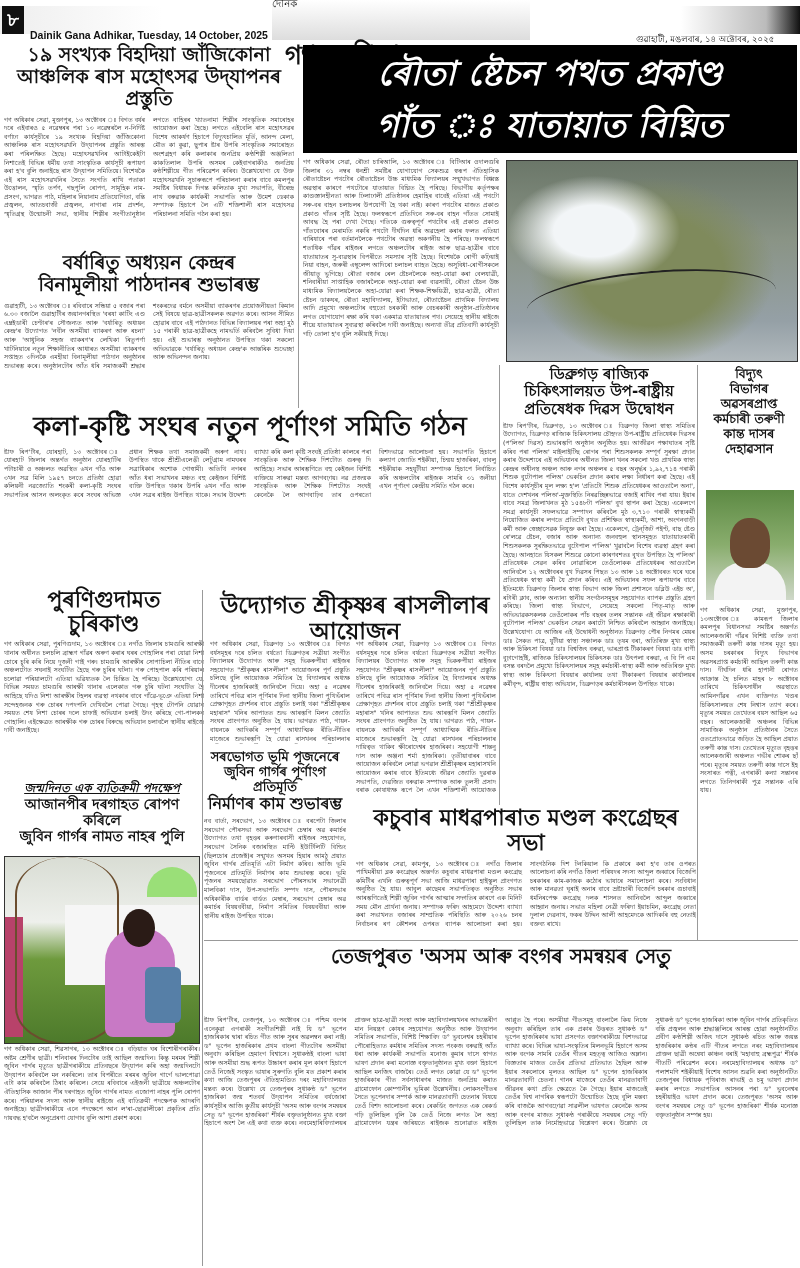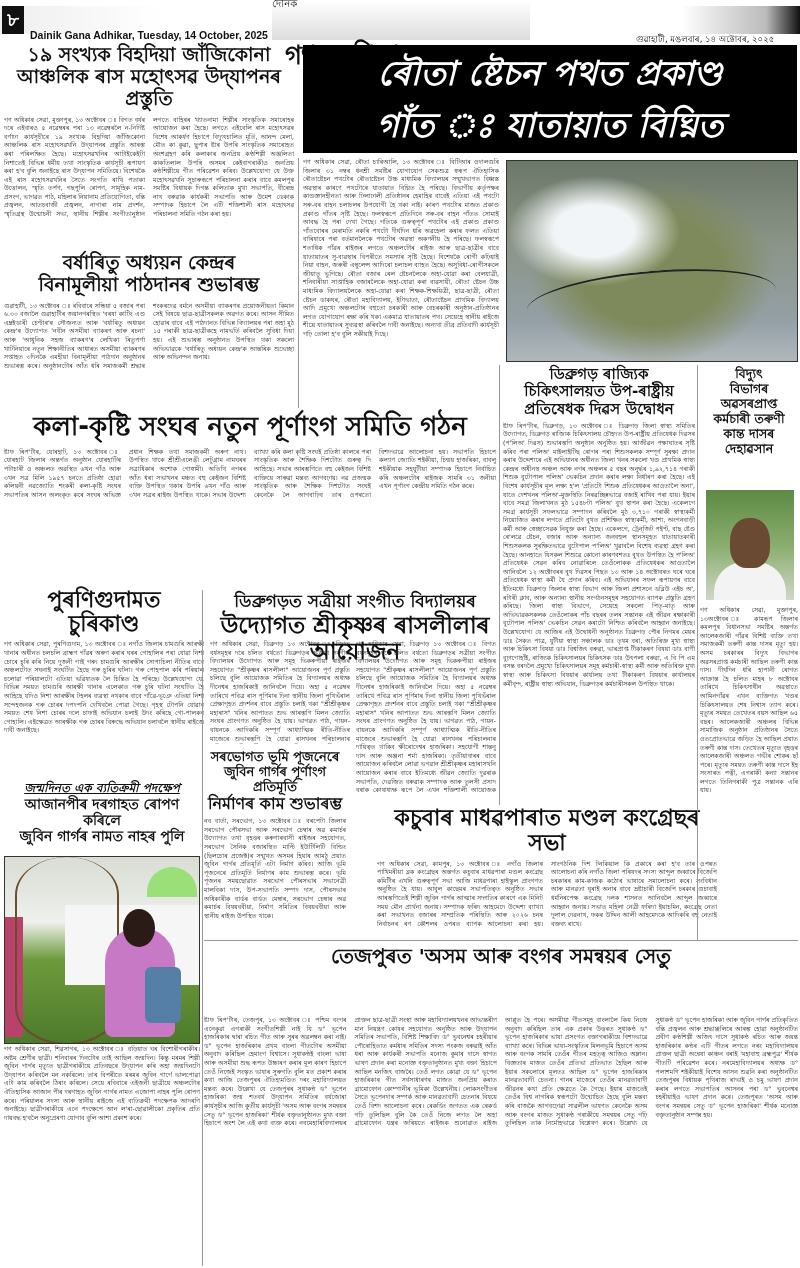--- a/index.html
+++ b/index.html
@@ -108,34 +108,33 @@
 </div>
 <div class="abs body-txt" style="left:700px;top:606px;width:98px;height:330px;">গণ অধিকাৰ সেৱা, মুক্তাপুৰ, ১৩অক্টোবৰ ঃ কামৰূপ জিলাৰ কমলপুৰ বিধানসভা সমষ্টিৰ অন্তৰ্গত আলেকজাৰী গাঁৱৰ বিশিষ্ট ব্যক্তি তথা সমাজকৰ্মী তৰুণী কান্ত দাসৰ মৃত্যু হয়। অসম চৰকাৰৰ বিদ্যুৎ বিভাগৰ অৱসৰপ্ৰাপ্ত কৰ্মচাৰী আছিল তৰুণী কান্ত দাস। দীৰ্ঘদিন ধৰি হাপানী ৰোগত আক্ৰান্ত হৈ চলিত মাহৰ ৮ অক্টোবৰ তাৰিখে চিকিৎসাধীন অৱস্থাতে আমিনগাঁৱৰ এখন ব্যক্তিগত খণ্ডৰ চিকিৎসালয়ত শেষ নিশ্বাস ত্যাগ কৰে। মৃত্যুৰ সময়ত তেখেতৰ বয়স আছিল ৬৫ বছৰ। আলেকজাৰী অঞ্চলৰ বিভিন্ন সামাজিক অনুষ্ঠান প্ৰতিষ্ঠানৰ সৈতে ওতপ্ৰোতভাৱে জড়িত হৈ আছিল প্ৰয়াত তৰুণী কান্ত দাস। তেখেতৰ মৃত্যুত বৃহত্তৰ আলেকজাৰী অঞ্চলত গভীৰ শোকৰ ছাঁ পৰে। মৃত্যুৰ সময়ত তৰুণী কান্ত দাসে ইহ সংসাৰত পত্নী, এগৰাকী কন্যা সন্তানৰ লগতে তিনিগৰাকী পুত্ৰ সন্তানক এৰি যায়।</div>
 
 <div class="abs" style="left:4px;top:588px;width:200px;">
   <h2 class="hl" style="font-size:22px;line-height:1.1;">পুৰণিগুদামত</h2>
   <h2 class="hl" style="font-size:22px;line-height:1.1;">চুৰিকাণ্ড</h2>
   <div class="body-txt" style="height:120px;margin-top:4px;">গণ অধিকাৰ সেৱা, পুৰণিগুদাম, ১৩ অক্টোবৰ ঃ নগাঁও জিলাৰ চামগুৰি আৰক্ষী থানাৰ অধীনত চলচলি ব্ৰাহ্মণ গাঁৱৰ অৰুণ কৰাৰ ঘৰৰ গোহালিৰ পৰা যোৱা নিশা চোৰে চুৰি কৰি নিয়ে দুজনী গাই গৰু। চামগুৰি আৰক্ষীৰ সোপাচিলা নীতিৰ বাবে অঞ্চলটোত সঘনাই সংঘটিত হৈছে গৰু চুৰিৰ ঘটনা। গৰু পোহপাল কৰি পৰিয়াল চলোৱা পৰিয়ালটো এতিয়া ভৱিষ্যতক লৈ চিন্তিত হৈ পৰিছে। উল্লেখযোগ্য যে, বিভিন্ন সময়ত চামগুৰি আৰক্ষী থানাৰ এলেকাত গৰু চুৰি ঘটনা সংঘটিত হৈ আহিছে যদিও নিশা আৰক্ষীৰ টহলৰ ব্যৱস্থা নথকাৰ বাবে গাঁৱে-ভূঞে এতিয়া নিশা সন্দেহজনক গৰু চোৰৰ দপদপনি দেখিবলৈ পোৱা গৈছে। গৃহস্থ টোপনি যোৱাৰ সময়ত শেষ নিশা চোৰৰ দলে চাফাই অভিযান চলাই উদং কৰিছে গো-পালকৰ গোহালি। এইক্ষেত্ৰত আৰক্ষীক গৰু চোৰৰ বিৰুদ্ধে অভিযান চলাবলৈ স্থানীয় ৰাইজে দাবী জনাইছে।</div>
 </div>
 
 <div class="abs" style="left:210px;top:592px;width:290px;">
-  <h2 class="hl" style="font-size:17px;">ডিব্ৰুগড়ত সত্ৰীয়া সংগীত বিদ্যালয়ৰ</h2>
   <h2 class="hl" style="font-size:23px;">উদ্যোগত শ্ৰীকৃষ্ণৰ ৰাসলীলাৰ আয়োজন</h2>
 </div>
 <div class="abs body-txt" style="left:210px;top:640px;width:140px;height:104px;">গণ অধিকাৰ সেৱা, ডিব্ৰুগড় ১৩ অক্টোবৰ ঃ বিগত বৰ্ষসমূহৰ দৰে চলিত বৰ্ষতো ডিব্ৰুগড়ৰ সত্ৰীয়া সংগীত বিদ্যালয়ৰ উদ্যোগত আৰু সমূহ ভিকৰুপীয়া ৰাইজৰ সহযোগত "শ্ৰীকৃষ্ণৰ ৰাসলীলা" আয়োজনৰ পূৰ্ণ প্ৰস্তুতি চলিছে বুলি আয়োজক সমিতিৰ হৈ বিদ্যালয়ৰ অধ্যক্ষ দীনেশ্বৰ হাজৰিকাই জানিবলৈ দিয়ে। অহা ৫ নৱেম্বৰ তাৰিখে পবিত্ৰ ৰাস পূৰ্ণিমাৰ দিনা স্থানীয় জিলা পুথিভঁৰাল প্ৰেক্ষাগৃহত প্ৰদৰ্শনৰ বাবে প্ৰস্তুতি চলাই থকা "শ্ৰীশ্ৰীকৃষ্ণৰ মহাৰাস" খনিৰ আপাতত শুভ আৰম্ভণি মিলন জ্যোতি সংঘৰ প্ৰাংগণত অনুষ্ঠিত হৈ যায়। ভাগৱত পাঠ, গায়ন-বায়নকে আদিকৰি সম্পূৰ্ণ আধ্যাত্মিক ৰীতি-নীতিৰ মাজেৰে শুভাৰম্ভণি হৈ যোৱা ৰাসখনৰ পৰিচালনাৰ দায়িত্বত থাকিব ক্ষীৰোদেশ্বৰ হাজৰিকা। সহযোগী শান্তনু দাস আৰু অঞ্জনা শৰ্মা হাজৰিকা। তৃতীয়াবাৰৰ বাবে আয়োজন কৰিবলৈ লোৱা ভগৱান শ্ৰীশ্ৰীকৃষ্ণৰ মহাৰাসখনি আয়োজন কৰাৰ বাবে ইতিমধ্যে জীৱন জ্যোতি দুৱৰাক সভাপতি, দেৱজিত বৰুৱাক সম্পাদক আৰু তুলসী প্ৰসাদ বৰাক কোষাধ্যক্ষ ৰূপে লৈ এখন শক্তিশালী আয়োজক সমিতি গঠন কৰা হৈছে বুলি প্ৰচাৰ বিভাগৰ হৈ ভূকন জ্যোতি বৰুৱাই জানিবলৈ দিছে। সত্ৰগুৰী মাজুলীৰ সুধাশিল্পৰ লগতে সত্ৰগুৰীৰ ভালেকেইগৰাকী শিল্পীয়ে ৰাসৰ বিভিন্ন চৰিত্ৰত অভিনয় কৰিব বুলিও আয়োজক সমিতিয়ে জানিবলৈ দিছে।</div>
 <div class="abs body-txt" style="left:356px;top:640px;width:140px;height:155px;">গণ অধিকাৰ সেৱা, ডিব্ৰুগড় ১৩ অক্টোবৰ ঃ বিগত বৰ্ষসমূহৰ দৰে চলিত বৰ্ষতো ডিব্ৰুগড়ৰ সত্ৰীয়া সংগীত বিদ্যালয়ৰ উদ্যোগত আৰু সমূহ ভিকৰুপীয়া ৰাইজৰ সহযোগত "শ্ৰীকৃষ্ণৰ ৰাসলীলা" আয়োজনৰ পূৰ্ণ প্ৰস্তুতি চলিছে বুলি আয়োজক সমিতিৰ হৈ বিদ্যালয়ৰ অধ্যক্ষ দীনেশ্বৰ হাজৰিকাই জানিবলৈ দিয়ে। অহা ৫ নৱেম্বৰ তাৰিখে পবিত্ৰ ৰাস পূৰ্ণিমাৰ দিনা স্থানীয় জিলা পুথিভঁৰাল প্ৰেক্ষাগৃহত প্ৰদৰ্শনৰ বাবে প্ৰস্তুতি চলাই থকা "শ্ৰীশ্ৰীকৃষ্ণৰ মহাৰাস" খনিৰ আপাতত শুভ আৰম্ভণি মিলন জ্যোতি সংঘৰ প্ৰাংগণত অনুষ্ঠিত হৈ যায়। ভাগৱত পাঠ, গায়ন-বায়নকে আদিকৰি সম্পূৰ্ণ আধ্যাত্মিক ৰীতি-নীতিৰ মাজেৰে শুভাৰম্ভণি হৈ যোৱা ৰাসখনৰ পৰিচালনাৰ দায়িত্বত থাকিব ক্ষীৰোদেশ্বৰ হাজৰিকা। সহযোগী শান্তনু দাস আৰু অঞ্জনা শৰ্মা হাজৰিকা। তৃতীয়াবাৰৰ বাবে আয়োজন কৰিবলৈ লোৱা ভগৱান শ্ৰীশ্ৰীকৃষ্ণৰ মহাৰাসখনি আয়োজন কৰাৰ বাবে ইতিমধ্যে জীৱন জ্যোতি দুৱৰাক সভাপতি, দেৱজিত বৰুৱাক সম্পাদক আৰু তুলসী প্ৰসাদ বৰাক কোষাধ্যক্ষ ৰূপে লৈ এখন শক্তিশালী আয়োজক সমিতি গঠন কৰা হৈছে বুলি প্ৰচাৰ বিভাগৰ হৈ ভূকন জ্যোতি বৰুৱাই জানিবলৈ দিছে। সত্ৰগুৰী মাজুলীৰ সুধাশিল্পৰ লগতে সত্ৰগুৰীৰ ভালেকেইগৰাকী শিল্পীয়ে ৰাসৰ বিভিন্ন চৰিত্ৰত অভিনয় কৰিব বুলিও আয়োজক সমিতিয়ে জানিবলৈ দিছে।</div>
 
 <div class="abs" style="left:204px;top:750px;width:142px;">
   <h2 class="hl" style="font-size:13px;">সৰভোগত ভূমি পূজনেৰে</h2>
   <h2 class="hl" style="font-size:13px;">জুবিন গাৰ্গৰ পূৰ্ণাংগ প্ৰতিমূৰ্তি</h2>
   <h2 class="hl" style="font-size:16px;">নিৰ্মাণৰ কাম শুভাৰম্ভ</h2>
   <div class="body-txt" style="height:125px;margin-top:4px;">নব বাৰ্তা, সৰভোগ, ১৩ অক্টোবৰ ঃ বৰপেটা জিলাৰ সৰভোগ পৌৰসভা আৰু সৰভোগ চেম্বাৰ অৱ কমাৰ্চৰ উদ্যোগত তথা বৃহত্তৰ কৰুণাৰবাসী ৰাইজৰ সহযোগত, সৰভোগ সৈনিক বজাৰস্থিত মাল্টি ইউটিলিটি বিল্ডিং (ছিলচোৰ প্ৰজেক্ট)ৰ সন্মুখত অসমৰ হিয়াৰ আমঠু প্ৰয়াত জুবিন গাৰ্গৰ প্ৰতিমূৰ্তি এটা নিৰ্মাণ কৰিব। আজি ভূমি পূজনেৰে প্ৰতিমূৰ্তি নিৰ্মাণৰ কাম শুভাৰম্ভ কৰে। ভূমি পূজনৰ সময়ছোৱাত সৰভোগ পৌৰসভাৰ সভানেত্ৰী মালবিকা দাস, উপ-সভাপতি সম্পদ দাস, পৌৰসভাৰ অধিকাৰীক বাৰ্ডৰ বাৰ্ডত মেম্বাৰ, সৰভোগ চেম্বাৰ অৱ কমাৰ্চৰ বিষয়ববীয়া, নিৰ্মাণ সমিতিৰ বিষয়ববীয়া আৰু স্থানীয় ৰাইজ উপস্থিত থাকে।</div>
 </div>
 
-<div class="abs" style="left:377px;top:805px;width:340px;">
+<div class="abs" style="left:356px;top:805px;width:340px;">
   <h2 class="hl" style="font-size:22px;">কচুবাৰ মাধৱপাৰাত মণ্ডল কংগ্ৰেছৰ সভা</h2>
   <div class="body-txt col2" style="height:98px;margin-top:4px;">গণ অধিকাৰ সেৱা, কামপুৰ, ১৩ অক্টোবৰ ঃ নগাঁও জিলাৰ পাখিমৰীয়া ব্লক কংগ্ৰেছৰ অন্তৰ্গত কচুবাৰ মাধৱপাৰা মণ্ডল কংগ্ৰেছ কমিটীৰ এখনি গুৰুত্বপূৰ্ণ সভা আজি মাধৱপাৰা হাইস্কুল প্ৰাংগণত অনুষ্ঠিত হৈ যায়। আবুল কাছেমৰ সভাপতিত্বত অনুষ্ঠিত সভাৰ আৰম্ভণিতেই শিল্পী জুবিন গাৰ্গৰ আত্মাৰ সদ্গতিৰ কাৰণে এক মিনিট সময় মৌন প্ৰাৰ্থনা জনায়। সম্পাদক ফৰিদ আহমেদে উদ্দেশ্য ব্যাখ্যা কৰা সভাখনত বজাৰৰ সাম্প্ৰতিক পৰিস্থিতি আৰু ২০২৬ চনৰ নিৰ্বাচনৰ ৰণ কৌশলৰ ওপৰত ব্যাপক আলোচনা কৰা হয়। সাংগঠনিক দিশ টনকিয়াল কি প্ৰকাৰে কৰা হ'ব তাৰ ওপৰত আলোচনা কৰি নগাঁও জিলা পৰিষদৰ সদস্য আব্দুল জব্বাৰে বিজেপি চৰকাৰৰ কাম-কাজক কঠোৰ ভাষাৰে সমালোচনা কৰে। সংবিধান আৰু মানৱতা ঘূৰাই অনাৰ বাবে ভ্ৰষ্টাচাৰী বিজেপি চৰকাৰ গুচাবাই ধৰ্মনিৰপেক্ষ কংগ্ৰেছ দলক শাসনত আনিবলৈ আব্দুল জব্বাৰে আহ্বান জনায়। সভাত মহিলা নেত্ৰী ফৰিদা ইয়াচমিন, কংগ্ৰেছ নেতা দুলাল দেৱনাথ, ফকৰ উদ্দিন আলী আহমেদকে আদিকৰি বহু নেতাই বক্তব্য ৰাখে।</div>
 </div>
 
 <div class="abs" style="left:4px;top:782px;width:196px;">
   <div class="hl" style="font-size:12px;font-style:italic;text-decoration:underline;">জন্মদিনত এক ব্যতিক্ৰমী পদক্ষেপ</div>
   <h2 class="hl" style="font-size:14px;">আজানপীৰ দৰগাহত ৰোপণ কৰিলে</h2>
   <h2 class="hl" style="font-size:14px;">জুবিন গাৰ্গৰ নামত নাহৰ পুলি</h2>
 </div>
 <div class="abs img girlphoto">

